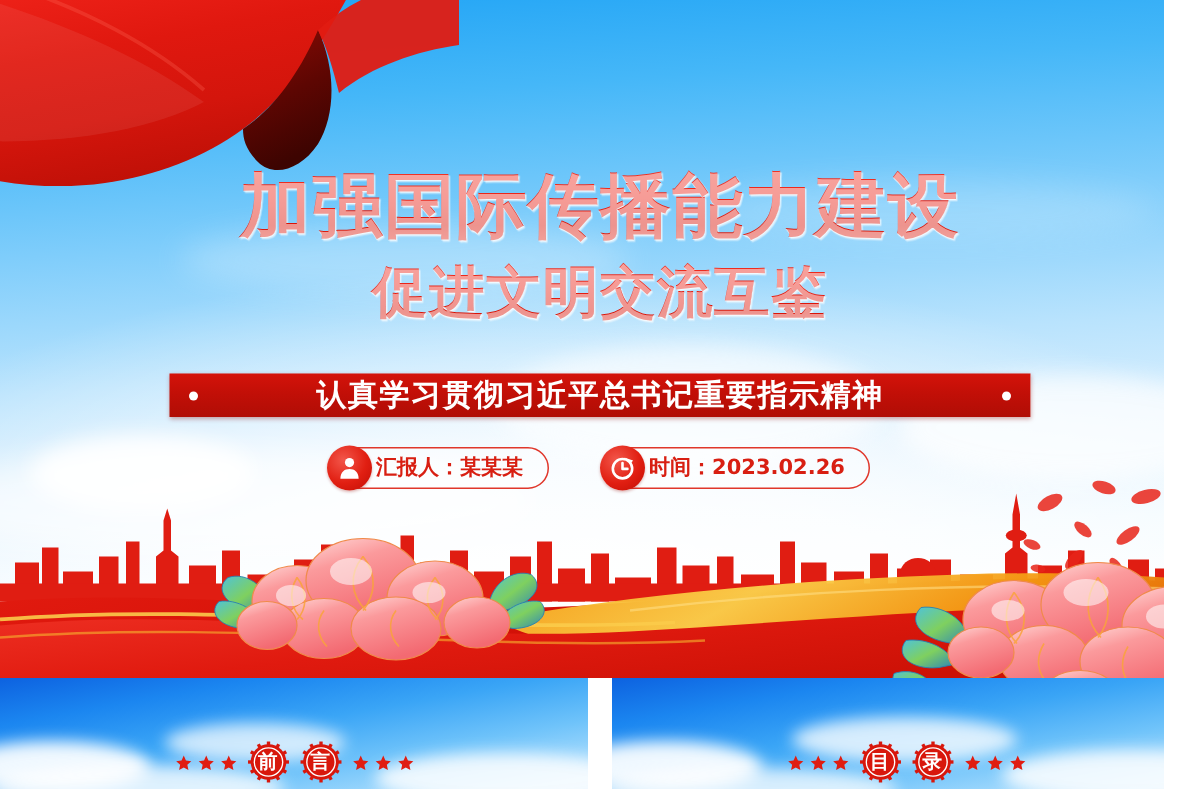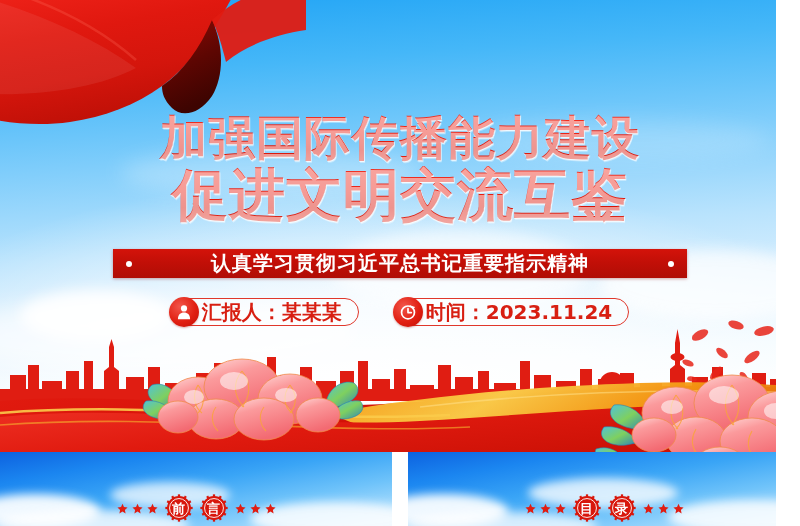--- a/index.html
+++ b/index.html
@@ -29,21 +29,21 @@
   .tline{
     font-family:"DejaVu Sans","Liberation Sans",sans-serif;
     font-weight:bold; font-size:47px; line-height:56px; letter-spacing:1px;
     color:#e8261b;
     background:linear-gradient(180deg,#f0372a 0%, #ea2418 40%, #d81206 72%, #e2392c 100%);
     -webkit-background-clip:text; background-clip:text;
     -webkit-text-fill-color:transparent;
     text-shadow:0 1px 0 rgba(255,255,255,.55);
     filter:drop-shadow(1px 1px 0 rgba(255,255,255,.7));
   }
-  .tline2{ font-size:56px; line-height:58px; }
+  .tline2{ font-size:37px; line-height:58px; }
 
   
   .banner{
     position:absolute; left:113px; top:249px; width:574px; height:29px;
     background:linear-gradient(180deg,#d4130a 0%, #c20f07 45%, #b00d05 100%);
     box-shadow:0 1px 3px rgba(140,10,0,.35);
     display:flex; align-items:center; justify-content:center;
   }
   .banner .bdot{
     position:absolute; width:6px; height:6px; border-radius:50%; background:#fff;
@@ -58,21 +58,21 @@
 
   
   .pills{ position:absolute; left:0; top:298px; width:800px; display:flex; justify-content:center; gap:36px; }
   .pill{ position:relative; height:28px; display:flex; align-items:center; }
   .pill .cap{
     height:28px; border:1.6px solid #e0372b; border-radius:14px;
     display:flex; align-items:center; padding:0 16px 0 30px;
     background:rgba(255,255,255,.35);
   }
   .pill .cap span{
-    color:#d81f12; font-weight:bold; font-size:20px; white-space:nowrap;
+    color:#d81f12; font-weight:bold; font-size:14px; white-space:nowrap;
     font-family:"DejaVu Sans","Liberation Sans",sans-serif;
   }
   .pico{
     position:absolute; left:-2px; top:-1px; width:30px; height:30px; border-radius:50%;
     background:radial-gradient(circle at 36% 32%, #f2564a 0%, #e11f12 55%, #c10d04 100%);
     display:flex; align-items:center; justify-content:center;
     box-shadow:0 1px 2px rgba(150,10,0,.3);
   }
 
   
@@ -169,21 +169,21 @@
 
       <div class="pill">
         <div class="pico">
           <svg width="18" height="18" viewBox="0 0 24 24">
             <circle cx="12" cy="12.6" r="8.6" fill="none" stroke="#fff" stroke-width="2.3"></circle>
             <path d="M12 7.6 V12.8 H16.4" fill="none" stroke="#fff" stroke-width="2.3" stroke-linecap="round" stroke-linejoin="round"></path>
             <path d="M13.6 2.6 L21.4 5.4 L19.2 8.2 Z" fill="#fff"></path>
           </svg>
         </div>
         <div class="cap">
-          <span>时间：2023.11.24</span>
+          <span>时间：2023.02.26</span>
         </div>
       </div>
 
     </div>
 
     <div class="scene">
       <svg width="800" height="135" viewBox="0 0 800 135" preserveAspectRatio="none">
         <defs>
           <linearGradient id="silkA" x1="0" y1="0" x2="1" y2="0.3">
             <stop offset="0%" stop-color="#e21b10"></stop>

